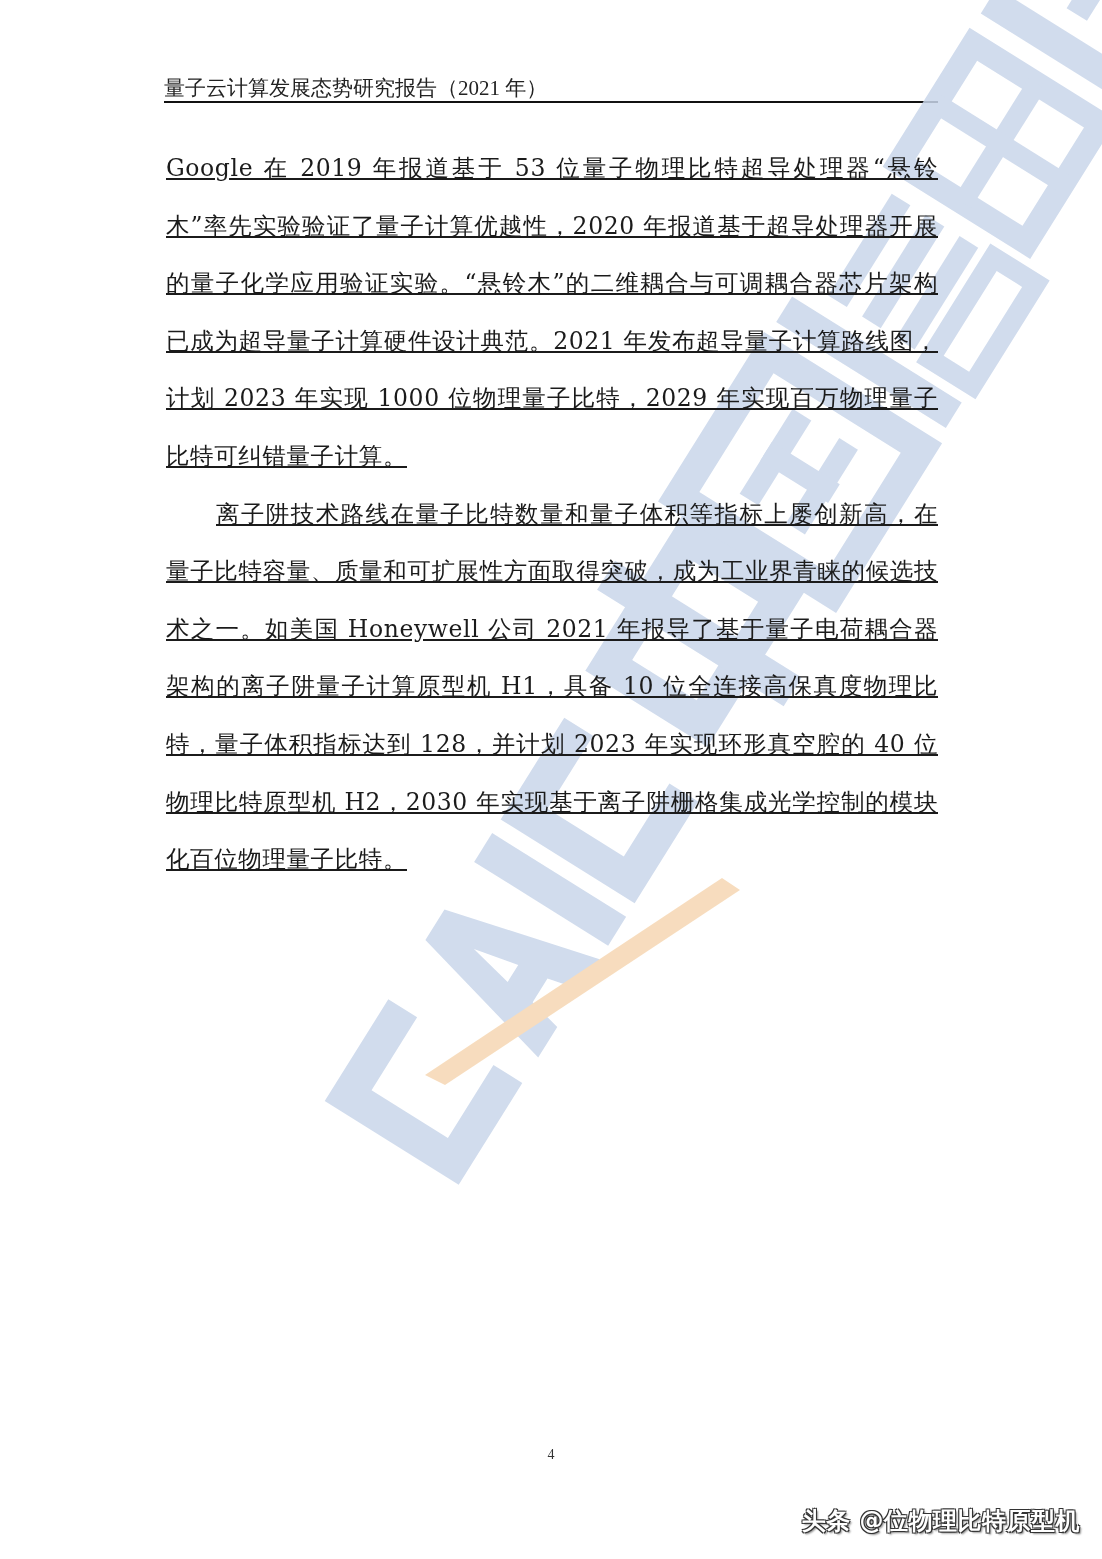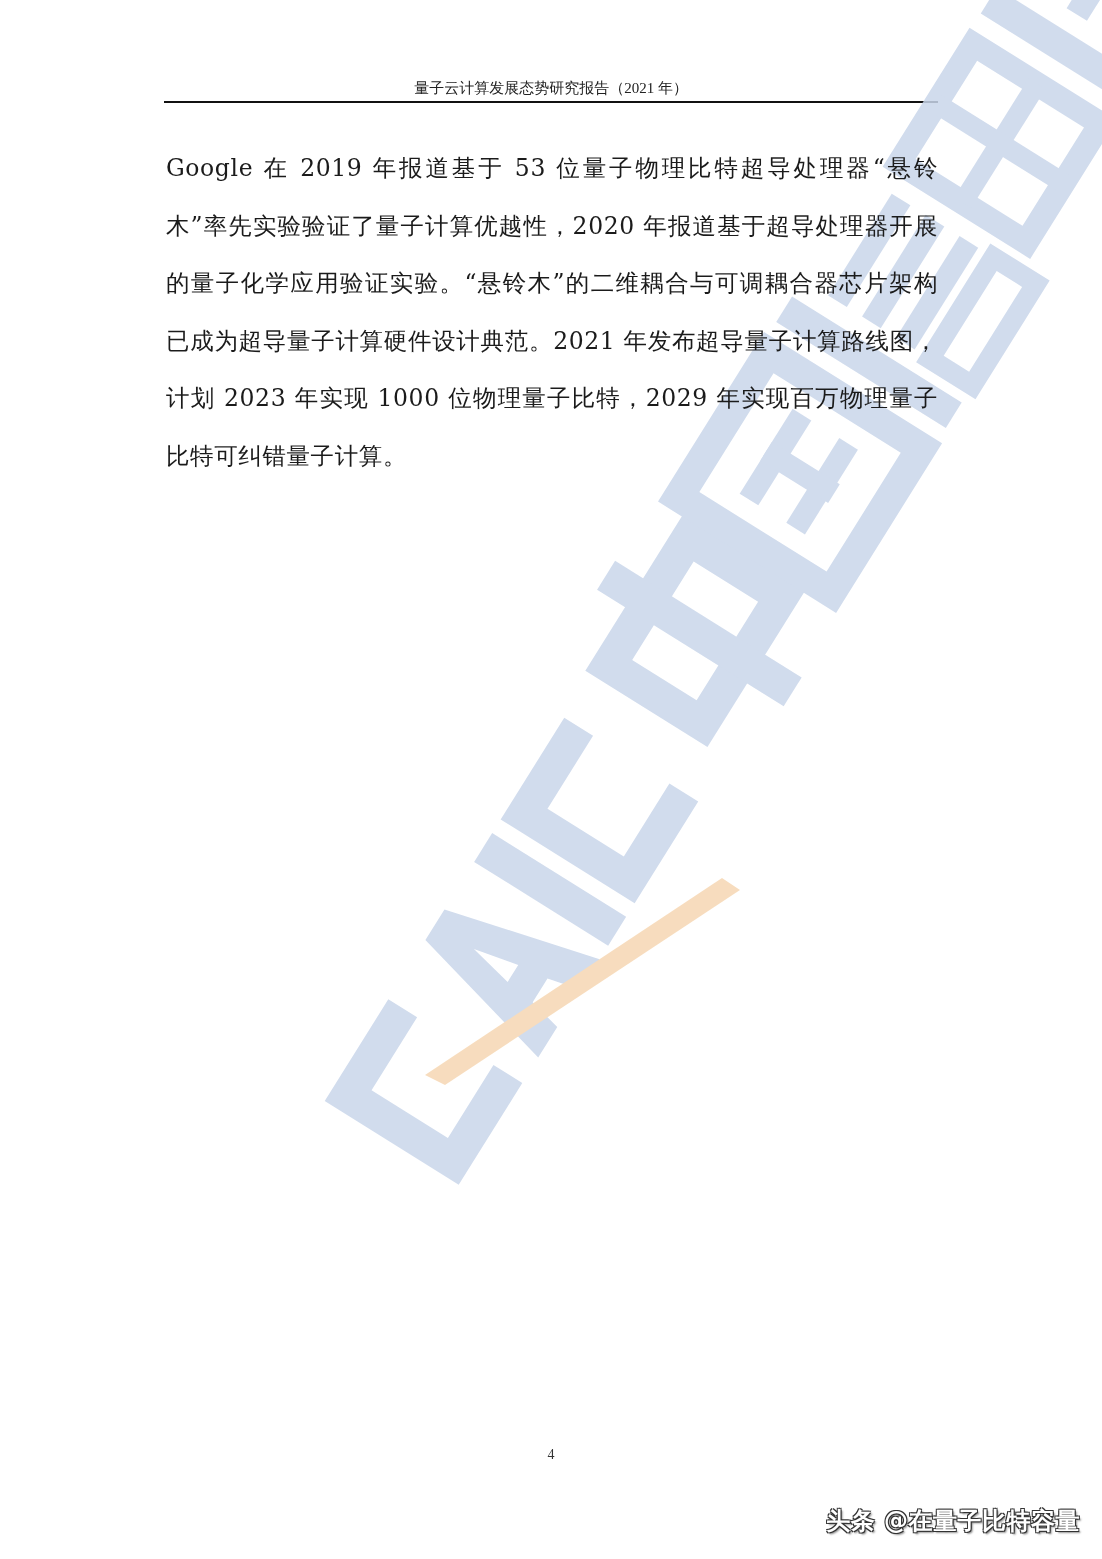--- a/index.html
+++ b/index.html
@@ -13,22 +13,21 @@
       position: relative;
       overflow: hidden;
       font-family: "DejaVu Serif", "Liberation Serif", serif;
       color: #1a1a1a;
     }
     .page-header {
       position: absolute;
       left: 164px;
       top: 78px;
       width: 774px;
-      text-align: center;
-      font-size: 15px;
+      font-size: 21px;
       line-height: 20px;
       color: #222;
       font-family: "Liberation Serif", "DejaVu Serif", serif;
     }
     .header-rule {
       position: absolute;
       left: 164px;
       top: 101px;
       width: 774px;
       height: 2px;
@@ -52,20 +51,21 @@
     }
     .para {
       margin: 0;
       font-size: 23.5px;
       line-height: 57.6px;
       text-align: justify;
       text-align-last: left;
       letter-spacing: 0.6px;
       font-family: "DejaVu Serif", "Liberation Serif", serif;
       color: #1b1b1b;
+      text-decoration: underline;
     }
     .para.indent {
       text-indent: 50px;
     }
     .page-number {
       position: absolute;
       left: 0;
       width: 1102px;
       top: 1447px;
       text-align: center;
@@ -133,17 +133,18 @@
       <rect x="1520" y="840" width="20" height="90"></rect>
       <rect x="1570" y="840" width="20" height="90"></rect>
     </g>
 
     <polygon points="425,1075 445,1085 740,890 722,878" fill="#f6d7b3"></polygon>
   </g>
 </svg>
 
 <div class="body-text">
   <p class="para">Google 在 2019 年报道基于 53 位量子物理比特超导处理器“悬铃木”率先实验验证了量子计算优越性，2020 年报道基于超导处理器开展的量子化学应用验证实验。“悬铃木”的二维耦合与可调耦合器芯片架构已成为超导量子计算硬件设计典范。2021 年发布超导量子计算路线图，计划 2023 年实现 1000 位物理量子比特，2029 年实现百万物理量子比特可纠错量子计算。</p>
+  <p class="para indent">离子阱技术路线在量子比特数量和量子体积等指标上屡创新高，在量子比特容量、质量和可扩展性方面取得突破，成为工业界青睐的候选技术之一。如美国 Honeywell 公司 2021 年报导了基于量子电荷耦合器架构的离子阱量子计算原型机 H1，具备 10 位全连接高保真度物理比特，量子体积指标达到 128，并计划 2023 年实现环形真空腔的 40 位物理比特原型机 H2，2030 年实现基于离子阱栅格集成光学控制的模块化百位物理量子比特。</p>
 </div>
 
 <div class="page-number">4</div>
 
-<div class="attribution">头条 @在量子比特容量</div>
+<div class="attribution">头条 @位物理比特原型机</div>
 
 </body></html>

